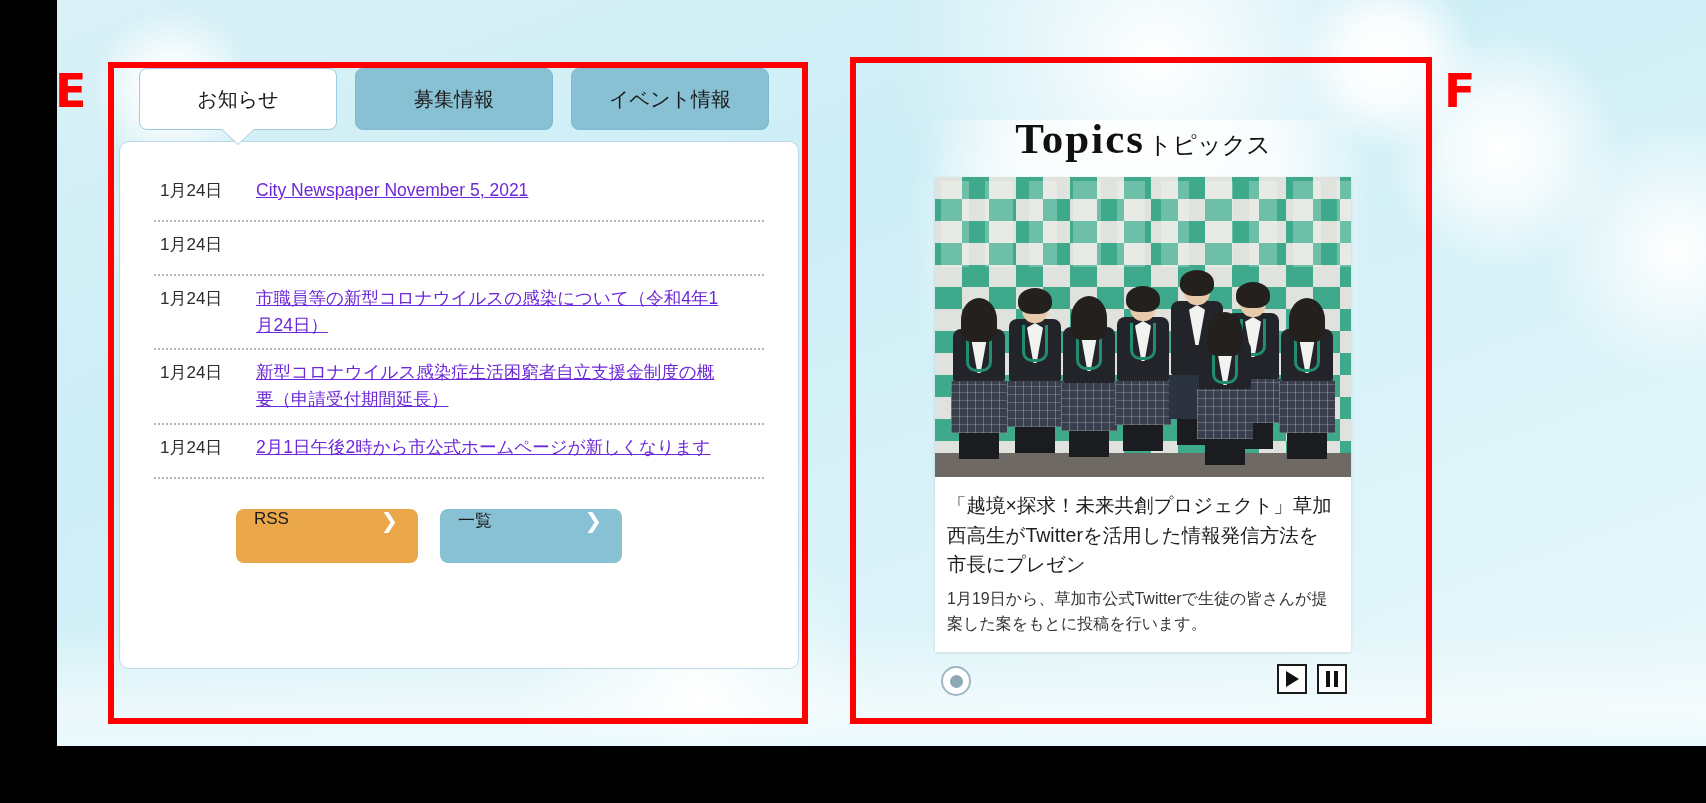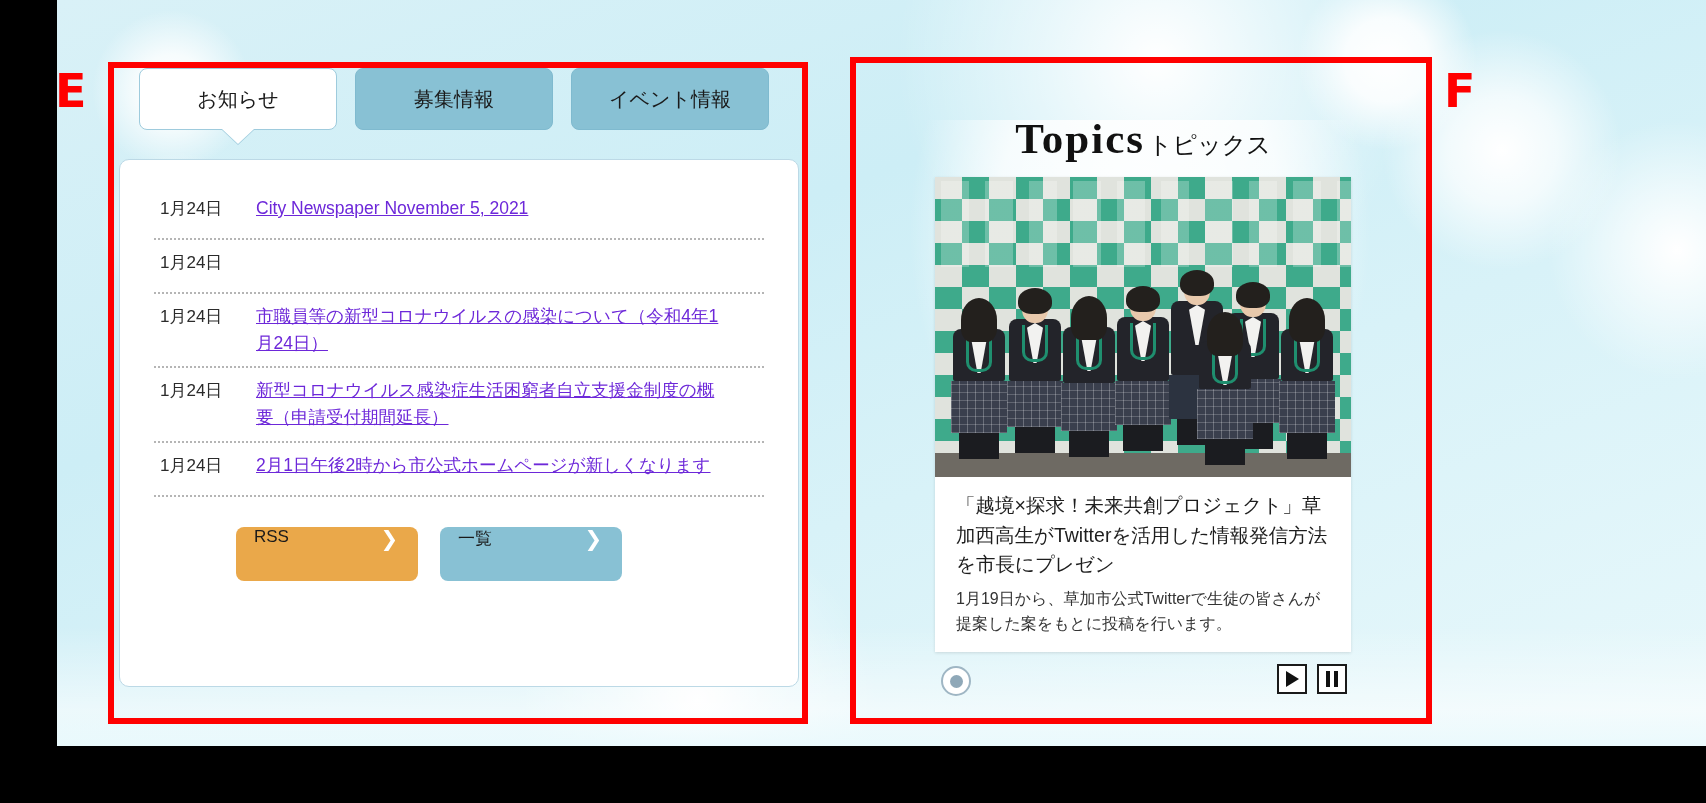--- a/index.html
+++ b/index.html
@@ -116,21 +116,21 @@
     bottom: -15px;
     margin-left: -16px;
     width: 0; height: 0;
     border-left: 16px solid transparent;
     border-right: 16px solid transparent;
     border-top: 15px solid #ffffff;
     filter: drop-shadow(0 1px 0 #9ecbdd);
   }
 
   .news-body {
-    margin-top: 29px;
+    margin-top: 11px;
     background: #ffffff;
     border: 1px solid #bcd9e6;
     border-radius: 10px;
     height: 528px;
     box-sizing: border-box;
     padding: 26px 34px 0 34px;
   }
 
   .news-row {
     display: flex;
@@ -318,21 +318,21 @@
       repeating-linear-gradient(0deg, rgba(255,255,255,0.2) 0 1px, rgba(0,0,0,0) 1px 8px),
       #3a3f4d;
   }
   .person .legs {
     width: 40px; height: 26px;
     margin: 0 auto;
     background: #1b1c20;
   }
 
   .topics-caption {
-    padding: 14px 16px 16px 21px;
+    padding: 14px 16px 16px 12px;
   }
   .caption-head {
     font-size: 19.5px;
     line-height: 1.52;
     color: #1d1d1d;
     margin: 0 0 6px 0;
     font-family: "Liberation Sans", sans-serif;
   }
   .caption-desc {
     font-size: 16px;

